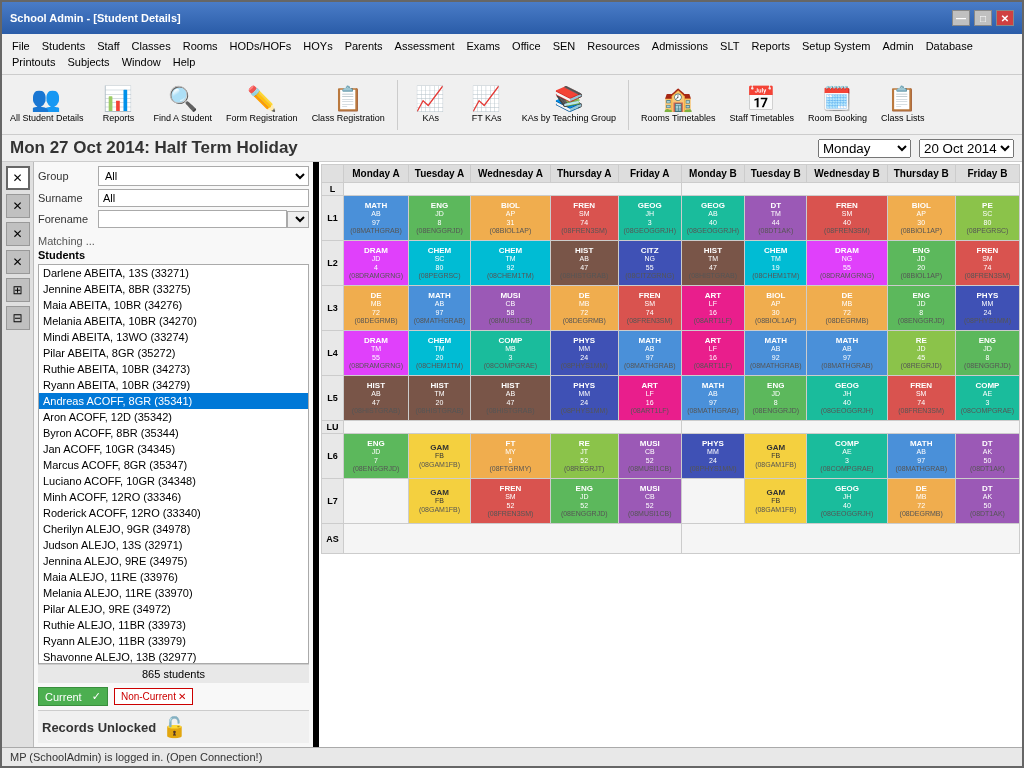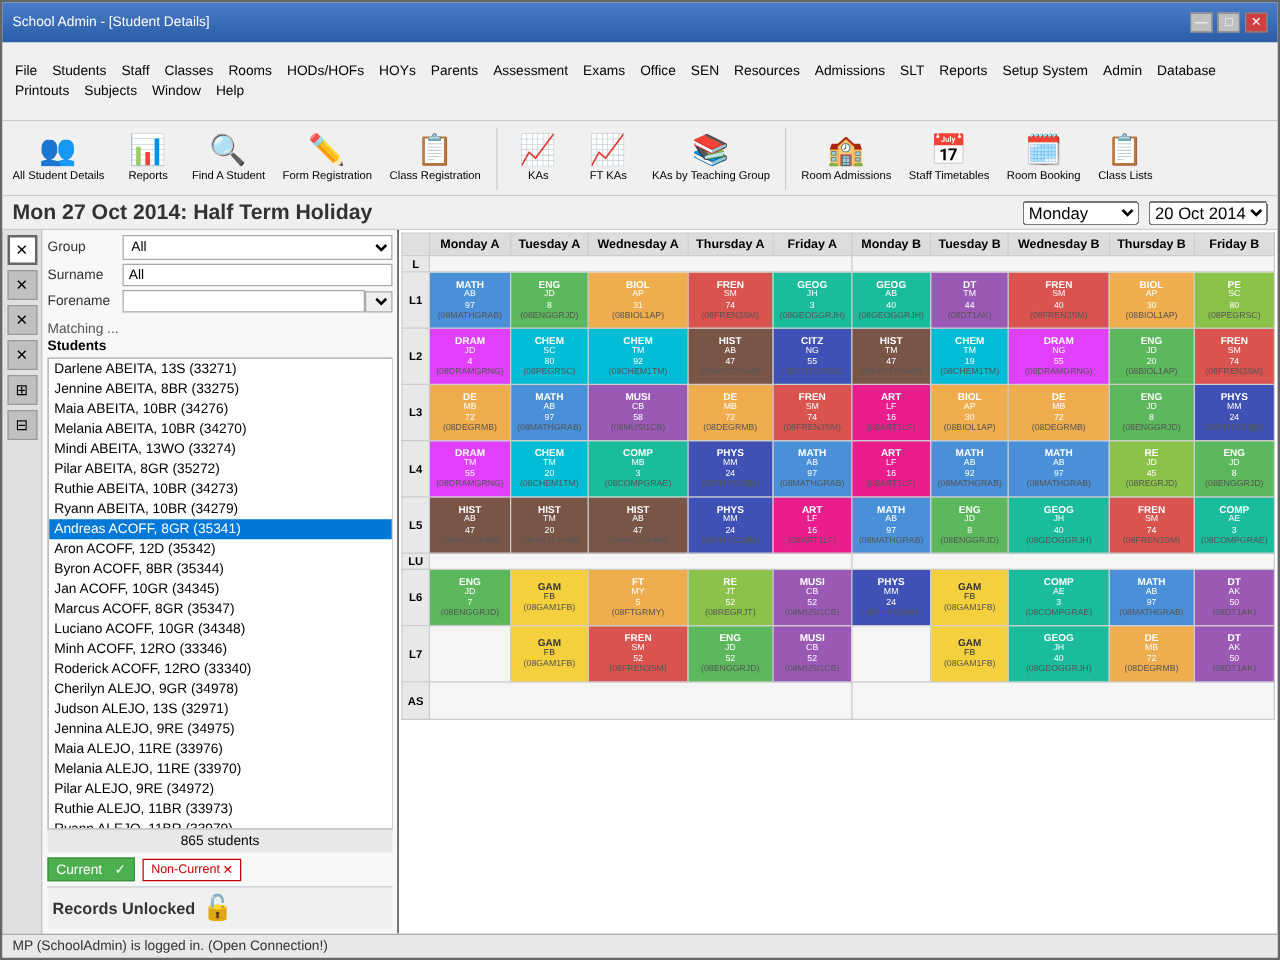--- a/index.html
+++ b/index.html
@@ -17,37 +17,38 @@
     
     
     #title-bar {
       background: linear-gradient(to bottom, #4a7cc7, #2a5ca8);
       color: white;
       padding: 16px 8px;
       display: flex;
       justify-content: space-between;
       align-items: center;
       height: 32px;
+      font-weight: bold;
     }
     #window-controls { display: flex; gap: 4px; }
     .win-btn {
       width: 18px; height: 16px;
       background: #c0c0c0;
       border: 1px solid #888;
       font-size: 10px;
       display: flex; align-items: center; justify-content: center;
       cursor: pointer;
     }
     .win-btn.close { background: #d04040; color: white; }
     
     
     #menu-bar {
       background: #f0f0f0;
       border-bottom: 1px solid #ccc;
-      padding: 15px 4px;
+      padding: 4px 4px;
       display: flex;
       flex-wrap: wrap;
       gap: 0;
     }
     .menu-item {
       padding: 2px 6px;
       font-size: 11px;
       cursor: pointer;
       white-space: nowrap;
     }
@@ -87,21 +88,21 @@
       display: flex;
       flex: 1;
       overflow: hidden;
     }
     
     
     #left-panel {
       width: 285px;
       min-width: 285px;
       background: #f8f8f8;
-      border-right: 1px solid #000000;
+      border-right: 6px solid #000000;
       display: flex;
       flex-direction: column;
       padding: 4px;
       overflow: hidden;
     }
     
     .filter-row {
       display: flex; align-items: center; margin-bottom: 3px;
     }
     .filter-label { width: 60px; font-size: 11px; color: #333; }
@@ -335,21 +336,21 @@
       <span class="toolbar-icon">📈</span>
       <span class="toolbar-label">FT KAs</span>
     </div>
     <div class="toolbar-btn">
       <span class="toolbar-icon">📚</span>
       <span class="toolbar-label">KAs by Teaching Group</span>
     </div>
     <div class="toolbar-sep"></div>
     <div class="toolbar-btn">
       <span class="toolbar-icon">🏫</span>
-      <span class="toolbar-label">Room Admissions</span>
+      <span class="toolbar-label">Rooms Timetables</span>
     </div>
     <div class="toolbar-btn">
       <span class="toolbar-icon">📅</span>
       <span class="toolbar-label">Staff Timetables</span>
     </div>
     <div class="toolbar-btn">
       <span class="toolbar-icon">🗓️</span>
       <span class="toolbar-label">Room Booking</span>
     </div>
     <div class="toolbar-btn">

